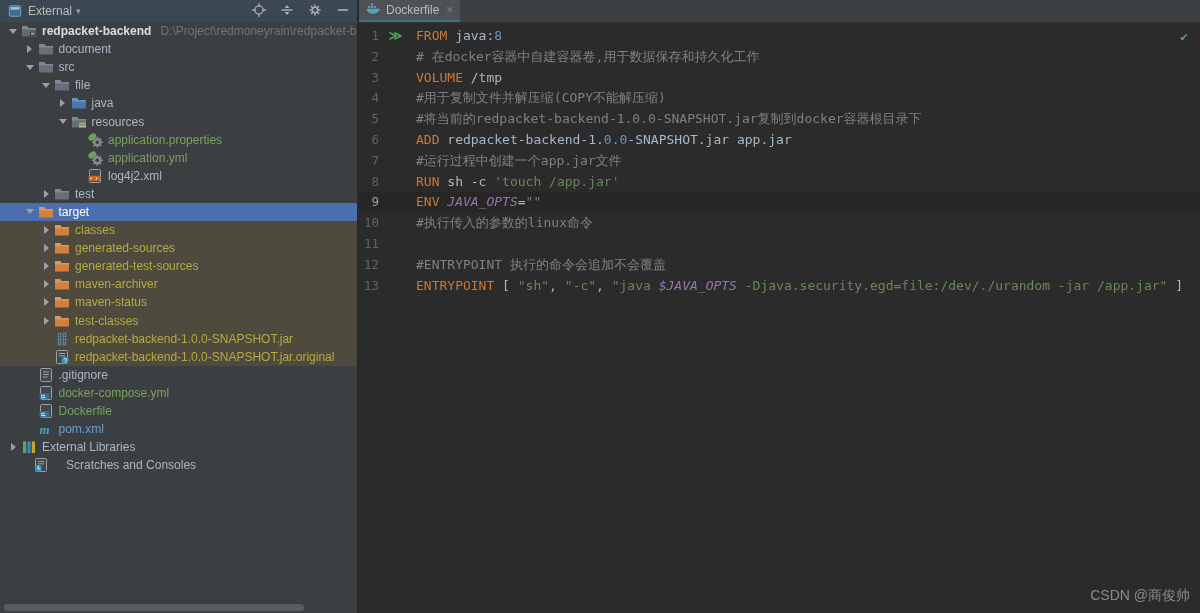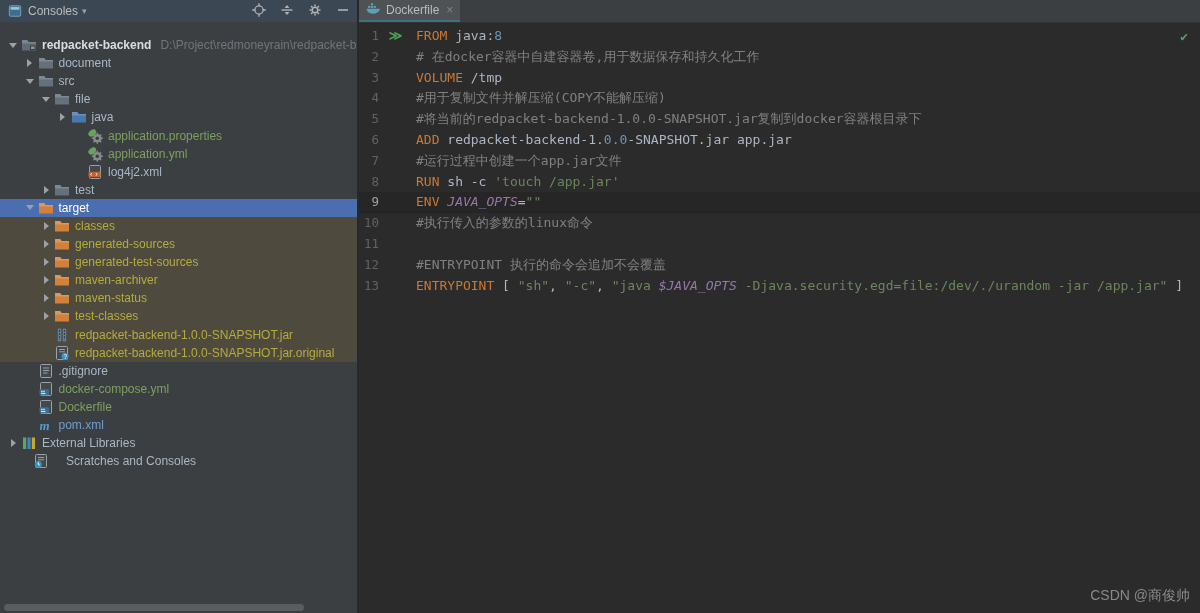--- a/index.html
+++ b/index.html
@@ -6,21 +6,21 @@
   body{width:1200px;height:613px;overflow:hidden;font-family:"Liberation Sans",sans-serif;position:relative;}
   .app{display:flex;width:1200px;height:613px;}
 
   
   .panel{width:357px;min-width:357px;background:var(--panel-bg);border-right:2px solid #262829;position:relative;overflow:hidden;}
   .panel-header{height:22px;background:var(--header-bg);display:flex;align-items:center;padding:0 6px;color:#BBBBBB;font-size:12px;}
   .panel-title{margin-left:5px;margin-right:4px;}
   .caret-down{font-size:9px;color:#9AA0A6;}
   .panel-header .spacer{flex:1;}
   .hicon{width:17px;height:16px;display:inline-flex;align-items:center;justify-content:center;margin-left:11px;cursor:pointer;}
-  .tree{padding-top:14px;font-size:12px;color:var(--tree-fg);}
+  .tree{padding-top:0;font-size:12px;color:var(--tree-fg);}
   .trow{height:18.1px;display:flex;align-items:center;white-space:nowrap;overflow:hidden;cursor:pointer;}
   .trow .exp{width:16px;min-width:16px;display:inline-flex;align-items:center;justify-content:center;}
   .tri-open{width:0;height:0;border-left:4px solid transparent;border-right:4px solid transparent;border-top:5px solid #9DA0A8;}
   .tri-closed{width:0;height:0;border-top:4px solid transparent;border-bottom:4px solid transparent;border-left:5px solid #9DA0A8;}
   .trow.selected .tri-open,{border-top-color:#E8EDF2;}
   .trow .ticon{width:16px;min-width:16px;height:16px;display:inline-flex;align-items:center;justify-content:center;}
   .trow .tlabel{margin-left:5px;}
   .trow .tpath{margin-left:9px;color:var(--path-fg);}
   .trow.root .tlabel{font-weight:bold;color:#D8DEE3;}
   .trow.selected{background:var(--selection);color:#FFFFFF;}
@@ -60,21 +60,21 @@
 <div class="app">
 
   <div class="panel">
     <div class="panel-header">
       <span class="hicon" style="margin-left:0">
         <svg width="14" height="14" viewBox="0 0 16 16">
             <rect x="1.5" y="2" width="13" height="12" rx="1.5" fill="#3D6E91" stroke="#7EA7C4" stroke-width="1"></rect>
             <rect x="3" y="3.5" width="10" height="3" fill="#9FC3DA"></rect>
           </svg>
       </span>
-      <span class="panel-title">Consoles</span>
+      <span class="panel-title">External</span>
       <span class="caret-down">▾</span>
       <span class="spacer"></span>
       <span id="header-icons"><span class="hicon">
             <svg width="16" height="16" viewBox="0 0 16 16">
               <circle cx="8" cy="8" r="4.1" fill="none" stroke="#AFB1B3" stroke-width="1.3"></circle>
               <path d="M8 1.2v3M8 11.8v3M1.2 8h3M11.8 8h3" stroke="#AFB1B3" stroke-width="1.3"></path>
             </svg>
           </span><span class="hicon">
             <svg width="16" height="16" viewBox="0 0 16 16">
               <rect x="2.5" y="7.3" width="11" height="1.4" fill="#AFB1B3"></rect>
@@ -148,20 +148,34 @@
           <span class="exp">
             <span class="tri-closed"></span>
           </span>
           <span class="ticon">
             <svg width="16" height="16" viewBox="0 0 16 16">
               <path d="M1 3h5.2l1.5 2H15v8.5H1z" fill="#4879AE"></path>
               <path d="M1 3h5.2l1.5 2H15v1.4H1z" fill="rgba(255,255,255,.18)"></path>
             </svg>
           </span>
           <span class="tlabel">java</span>
+        </div>
+        <div class="trow" style="padding-left: 54.5px;">
+          <span class="exp">
+            <span class="tri-open"></span>
+          </span>
+          <span class="ticon">
+            <svg width="16" height="16" viewBox="0 0 16 16">
+              <path d="M1 3h5.2l1.5 2H15v8.5H1z" fill="#64707C"></path>
+              <path d="M1 3h5.2l1.5 2H15v1.4H1z" fill="rgba(255,255,255,.18)"></path>
+              <rect x="8" y="8.6" width="7" height="2" fill="#C9A62E"></rect>
+              <rect x="8" y="11.4" width="7" height="2" fill="#AEB6BD"></rect>
+            </svg>
+          </span>
+          <span class="tlabel">resources</span>
         </div>
         <div class="trow" style="padding-left: 71px;">
           <span class="exp"></span>
           <span class="ticon">
             <svg width="16" height="16" viewBox="0 0 16 16">
               <circle cx="10.3" cy="10.3" r="4.3" fill="#848B8E"></circle>
               <path d="M10.3 4.8v2M10.3 13.8v2M4.8 10.3h2M13.8 10.3h2M6.4 6.4l1.4 1.4M12.8 12.8l1.4 1.4M14.2 6.4l-1.4 1.4M7.8 12.8l-1.4 1.4" stroke="#848B8E" stroke-width="1.4"></path>
               <circle cx="10.3" cy="10.3" r="1.7" fill="#3C3F41"></circle>
               <ellipse cx="5.3" cy="5" rx="4.3" ry="2.9" fill="#67A25E" transform="rotate(-35 5.3 5)"></ellipse>
             </svg>

